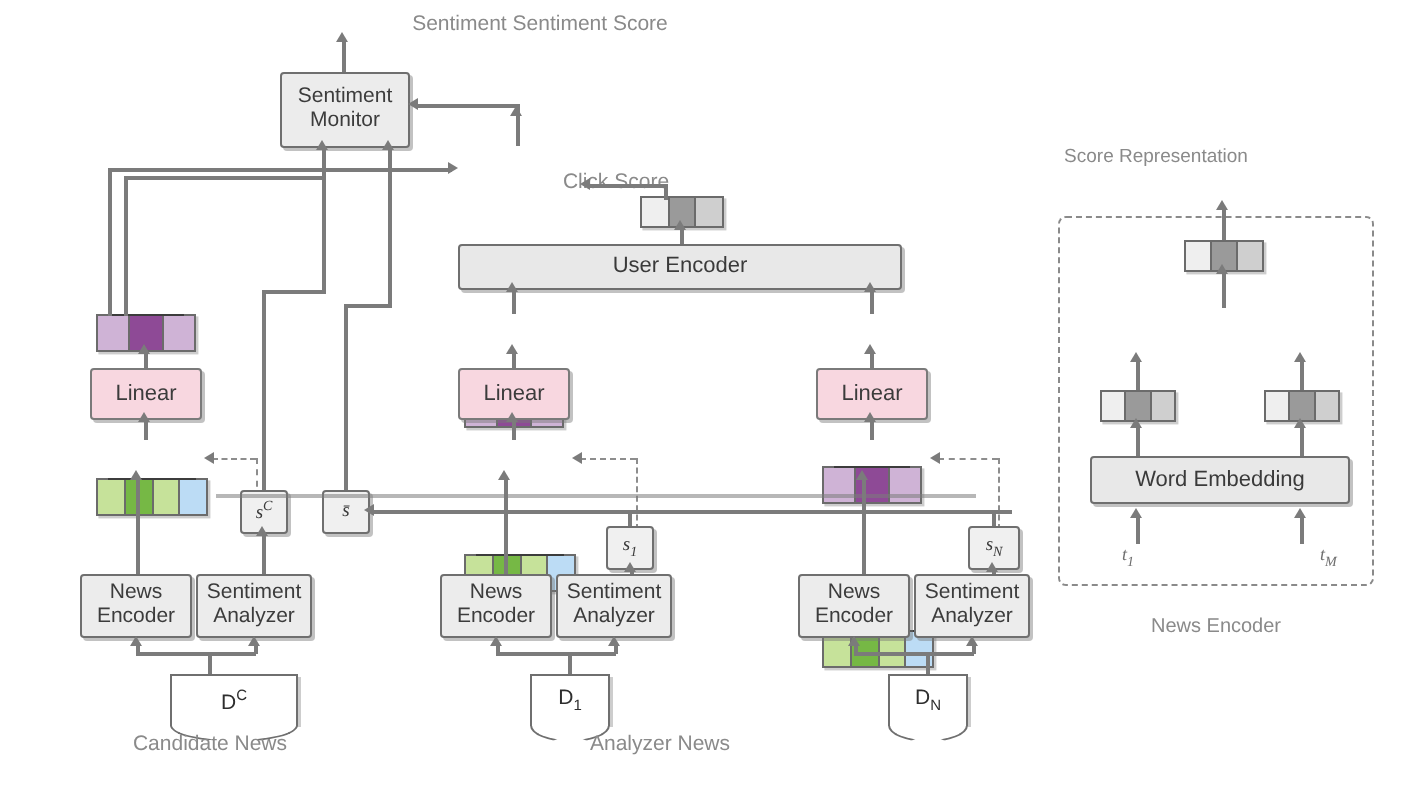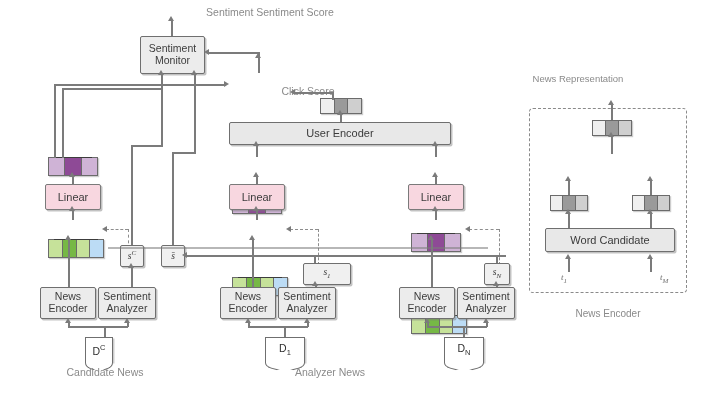--- a/index.html
+++ b/index.html
@@ -136,21 +136,21 @@
     <span>Sentiment</span>
     <span>Analyzer</span>
   </div>
 
   <div class="ln lnv" style="left:68px;top:239px;height:48px;"></div>
   <div class="arw up" style="left:65px;top:235px;"></div>
 
   <div class="ln lnv" style="left:131px;top:267px;height:20px;"></div>
   <div class="arw up" style="left:128px;top:263px;"></div>
 
-  <div class="doc" style="left:85px;top:337px;width:28px;height:25px;">
+  <div class="doc" style="left:85px;top:337px;width:64px;height:25px;">
     <span>D<sup>C</sup></span>
   </div>
   <div class="ln lnh" style="left:68px;top:326px;width:60px;"></div>
   <div class="ln lnv" style="left:104px;top:326px;height:11px;"></div>
   <div class="ln lnv" style="left:68px;top:322px;height:5px;"></div>
   <div class="arw up" style="left:65px;top:318px;"></div>
   <div class="ln lnv" style="left:127px;top:322px;height:5px;"></div>
   <div class="arw up" style="left:124px;top:318px;"></div>
 
   <div class="lbl" style="left:45px;top:366px;width:120px;font-size:10.5px;text-align:center;">Candidate News</div>
@@ -174,21 +174,21 @@
   <div class="vec bar" style="left:232px;top:220px;width:56px;height:19px;">
     <i style="width:25%;background:#c6e29a;"></i>
     <i style="width:25%;background:#76b845;"></i>
     <i style="width:25%;background:#c6e29a;"></i>
     <i style="width:25%;background:#bcdcf5;"></i>
   </div>
   <div class="dsh-h" style="left:290px;top:229px;width:28px;"></div>
   <div class="dsh-v" style="left:318px;top:229px;height:36px;"></div>
   <div class="arw lt" style="left:286px;top:226px;"></div>
 
-  <div class="box score" style="left:303px;top:263px;width:48px;height:22px;">
+  <div class="box score" style="left:303px;top:263px;width:24px;height:22px;">
     <span><span>s</span><span class="sub">1</span></span>
   </div>
 
   <div class="box proc" style="left:220px;top:287px;width:56px;height:32px;flex-direction:column;">
     <span>News</span>
     <span>Encoder</span>
   </div>
   <div class="box proc" style="left:278px;top:287px;width:58px;height:32px;flex-direction:column;">
     <span>Sentiment</span>
     <span>Analyzer</span>
@@ -284,21 +284,21 @@
   <div class="arw up" style="left:158px;top:70px;"></div>
 
   <div class="ln lnv" style="left:172px;top:152px;height:93px;"></div>
   <div class="ln lnh" style="left:172px;top:152px;width:24px;"></div>
   <div class="ln lnv" style="left:194px;top:74px;height:79px;"></div>
   <div class="arw up" style="left:191px;top:70px;"></div>
 
   <div class="dashbox" style="left:529px;top:108px;width:158px;height:185px;"></div>
 
   <div class="lbl" style="left:523px;top:73px;width:110px;font-size:9.5px;line-height:1.25;">
-    <span>News Representation</span>
+    <span>Score Representation</span>
   </div>
 
   <div class="vec" style="left:592px;top:120px;width:40px;height:16px;">
     <i style="width:33.3%;background:#efefef;"></i>
     <i style="width:33.3%;background:#9a9a9a;"></i>
     <i style="width:33.4%;background:#cfcfcf;"></i>
   </div>
   <div class="ln lnv" style="left:611px;top:104px;height:16px;"></div>
   <div class="arw up" style="left:608px;top:100px;"></div>
 
@@ -315,21 +315,21 @@
     <i style="width:33.3%;background:#efefef;"></i>
     <i style="width:33.3%;background:#9a9a9a;"></i>
     <i style="width:33.4%;background:#cfcfcf;"></i>
   </div>
   <div class="ln lnv" style="left:568px;top:180px;height:15px;"></div>
   <div class="arw up" style="left:565px;top:176px;"></div>
   <div class="ln lnv" style="left:650px;top:180px;height:15px;"></div>
   <div class="arw up" style="left:647px;top:176px;"></div>
 
   <div class="box wide" style="left:545px;top:228px;width:130px;height:24px;">
-    <span>Word Candidate</span>
+    <span>Word Embedding</span>
   </div>
   <div class="ln lnv" style="left:568px;top:213px;height:15px;"></div>
   <div class="arw up" style="left:565px;top:209px;"></div>
   <div class="ln lnv" style="left:650px;top:213px;height:15px;"></div>
   <div class="arw up" style="left:647px;top:209px;"></div>
 
   <div class="ln lnv" style="left:568px;top:258px;height:14px;"></div>
   <div class="arw up" style="left:565px;top:254px;"></div>
   <div class="ln lnv" style="left:650px;top:258px;height:14px;"></div>
   <div class="arw up" style="left:647px;top:254px;"></div>

